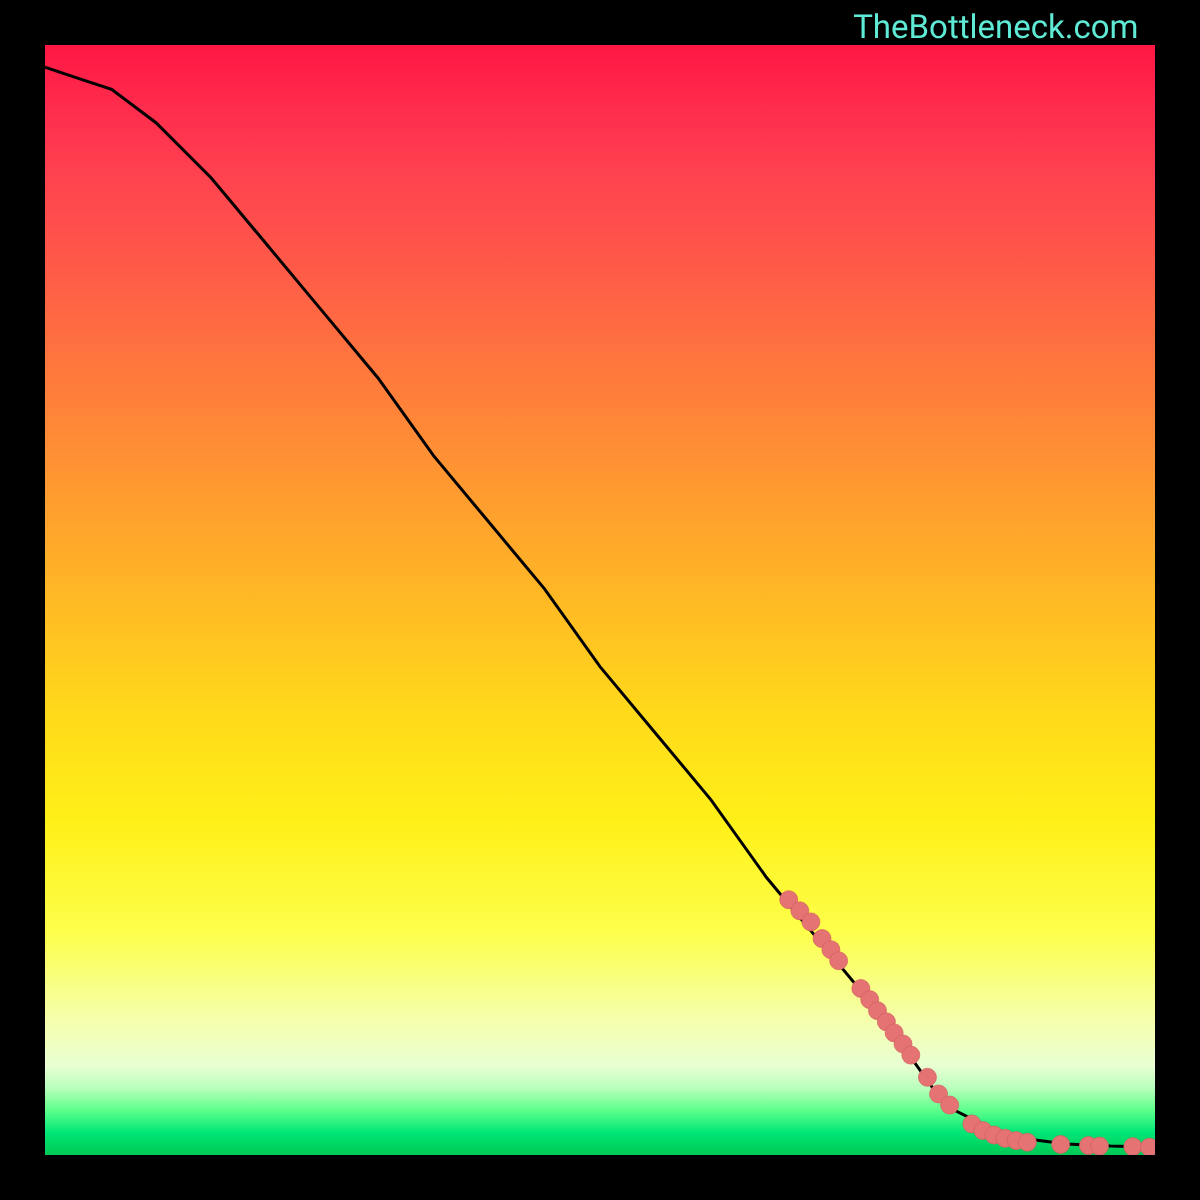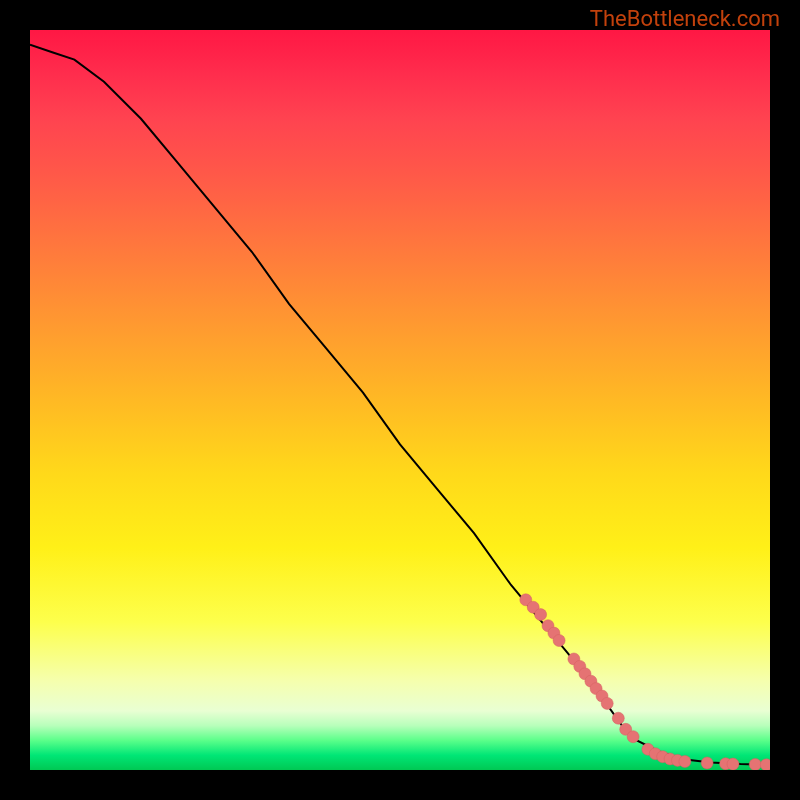--- a/index.html
+++ b/index.html
@@ -39,22 +39,22 @@
       #e9ffd3 92%,
       #b8ffbb 94%,
       #5bff8a 96%,
       #00e676 98%,
       #00c853 100%
     );
   }
   .attribution {
     position: absolute;
     top: 6px;
-    right: 20px;
-    color: #c2410c;
+    right: 41px;
+    color: #5eead4;
     font-size: 22px;
     font-weight: 400;
     letter-spacing: 0px;
   }
   svg.overlay {
     position: absolute;
     left: 0;
     top: 0;
     width: 740px;
     height: 740px;

